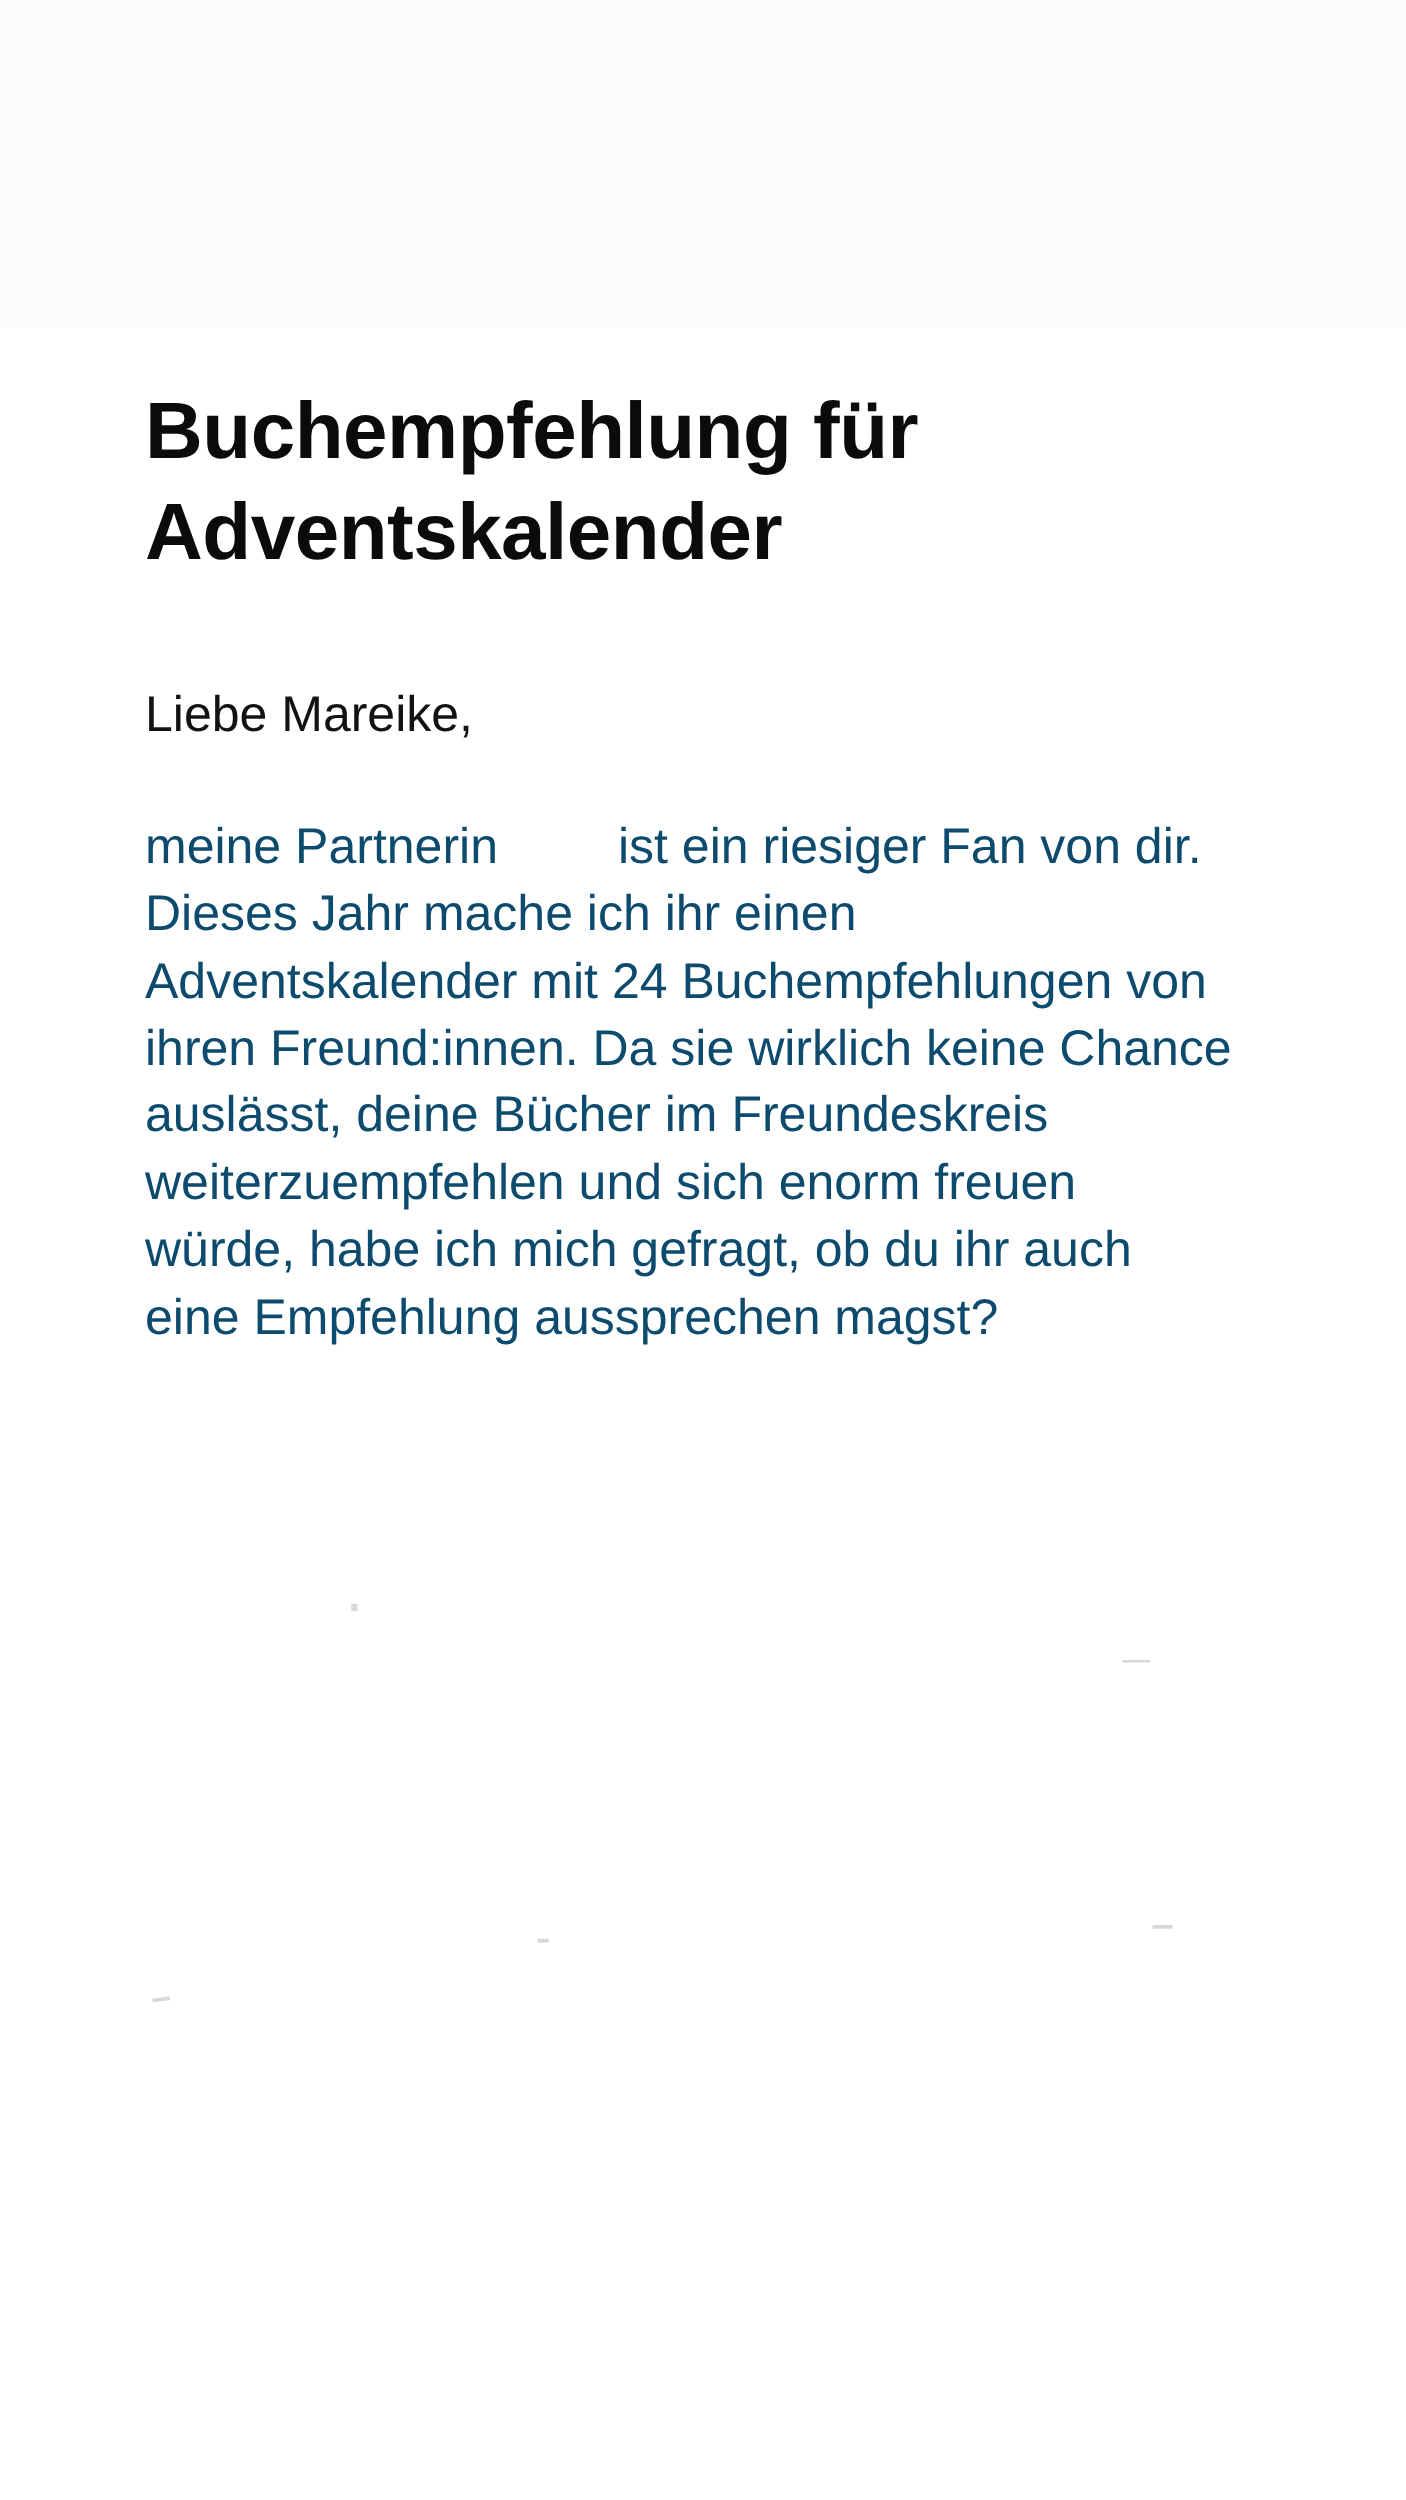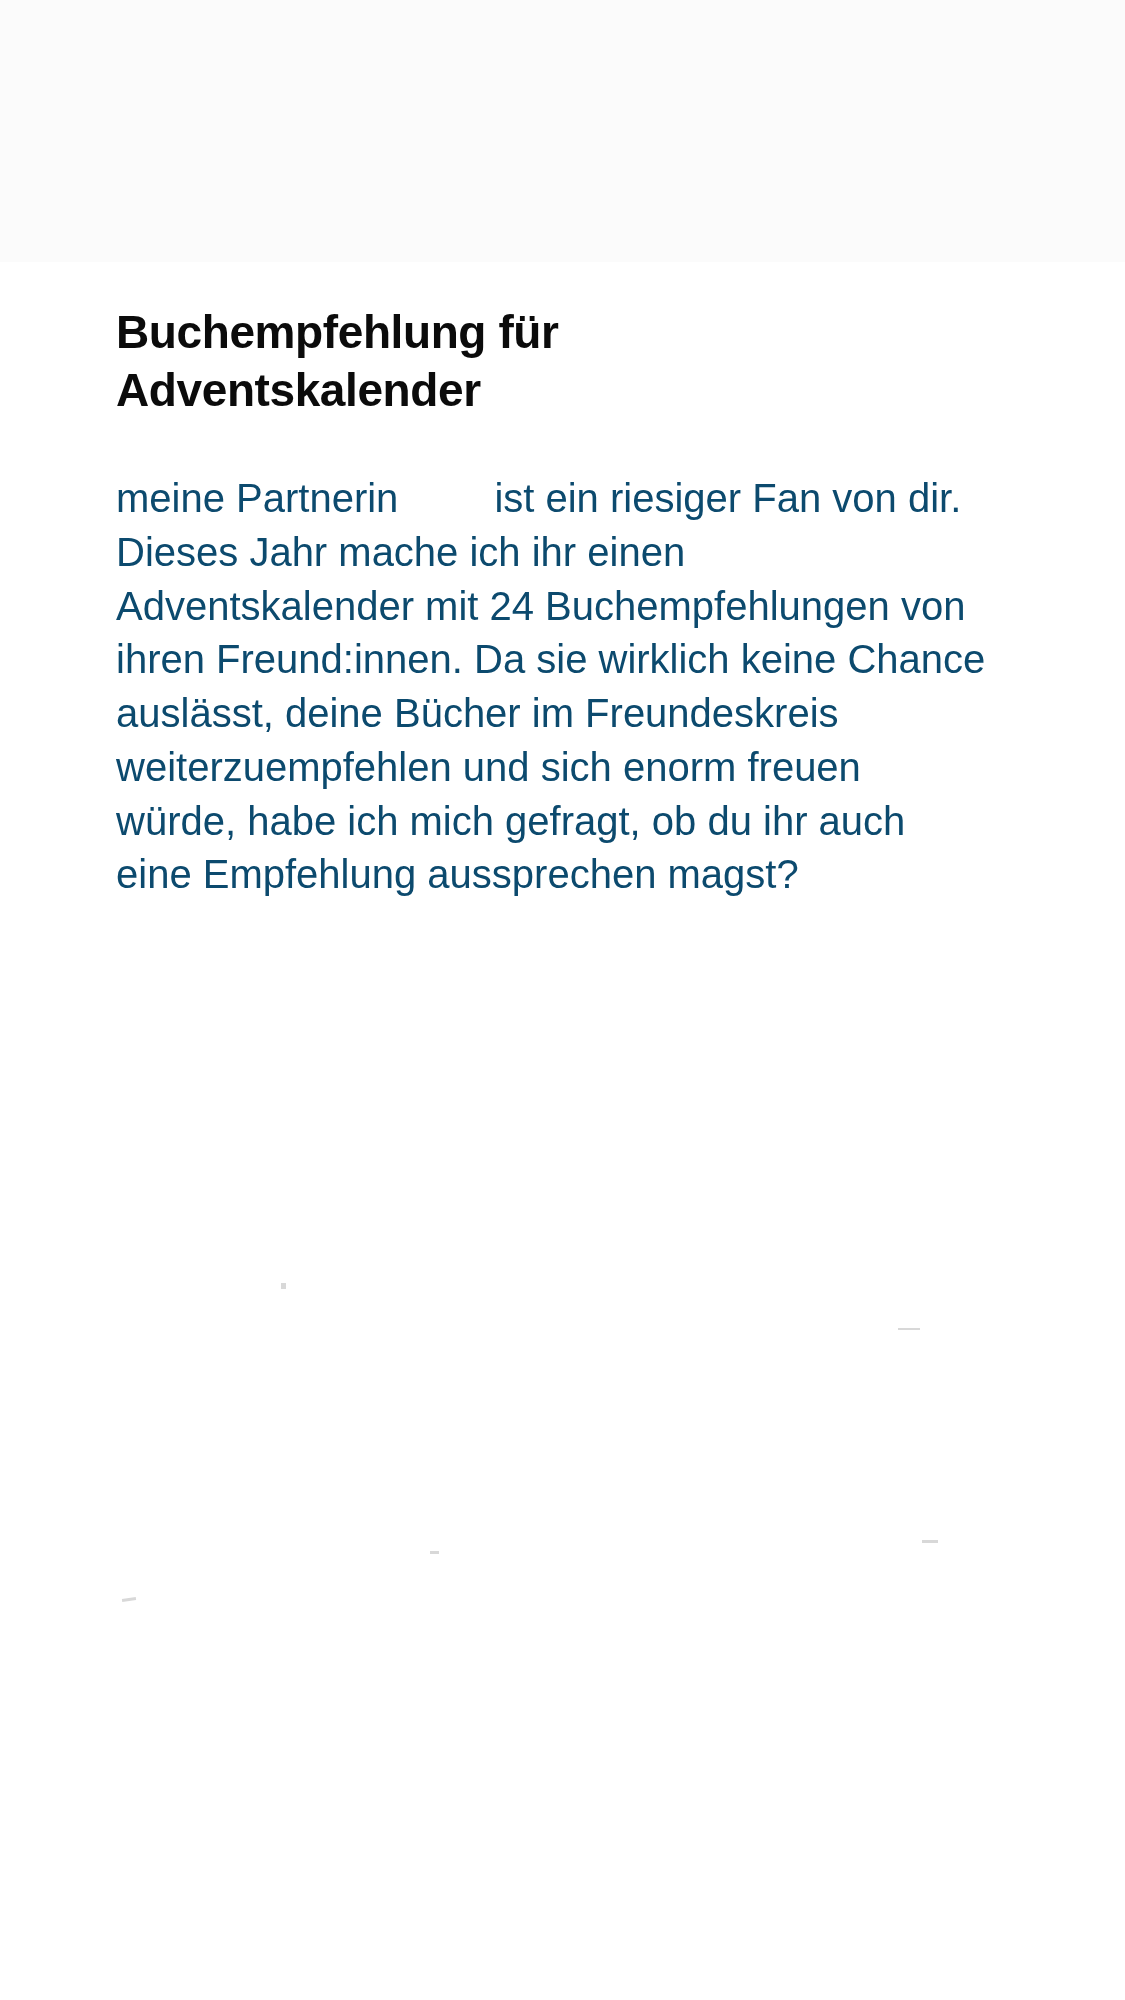--- a/index.html
+++ b/index.html
@@ -35,21 +35,21 @@
     left: 44px;
     top: 262px;
     width: 1038px;
     min-height: 1270px;
     background: #ffffff;
   }
   .doc-inner {
     padding: 42px 96px 0 72px;
   }
   .doc-title {
-    font-size: 46px;
+    font-size: 64px;
     line-height: 1.26;
     font-weight: 700;
     color: #0b0b0b;
     letter-spacing: -0.4px;
     margin: 0;
     max-width: 640px;
   }
   .salutation {
     margin: 80px 0 0 0;
     font-size: 40px;
@@ -87,20 +87,21 @@
 
 <div class="page">
 
   <div class="top-band"></div>
 
   <div class="doc-card">
     <div class="doc-inner">
 
       <h1 class="doc-title">Buchempfehlung für Adventskalender</h1>
 
+      <p class="salutation">Liebe Mareike,</p>
 
       <p class="body-par">
         <span>meine Partnerin</span><span class="redaction"></span><span>ist ein riesiger Fan von dir. Dieses Jahr mache ich ihr einen Adventskalender mit 24 Buchempfehlungen von ihren Freund:innen. Da sie wirklich keine Chance auslässt, deine Bücher im Freundeskreis weiterzuempfehlen und sich enorm freuen würde, habe ich mich gefragt, ob du ihr auch eine Empfehlung aussprechen magst?</span>
       </p>
 
     </div>
   </div>
 
   <div class="artefact a1"></div>
   <div class="artefact a2"></div>

